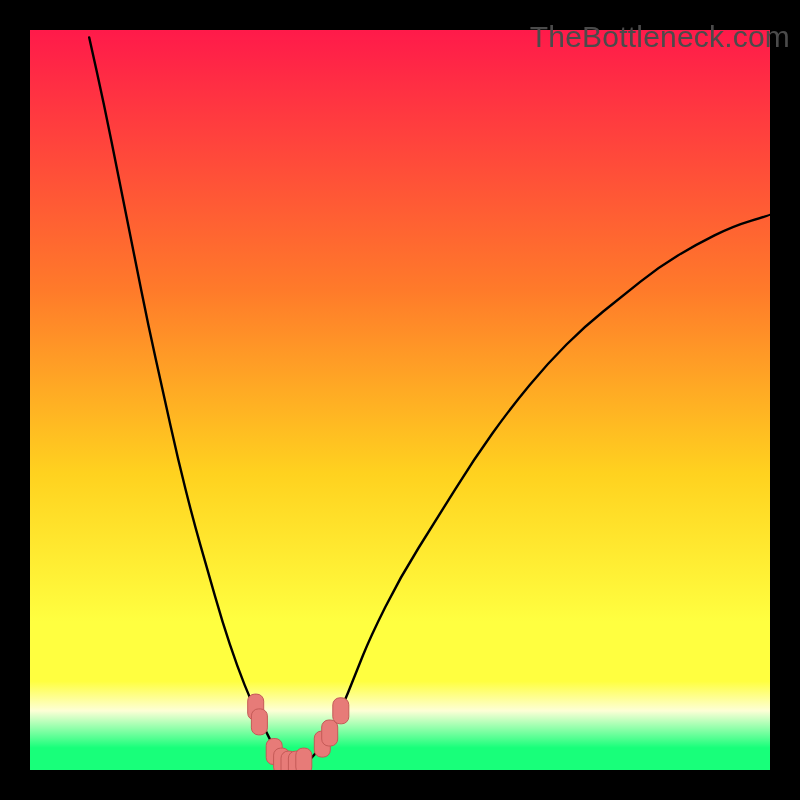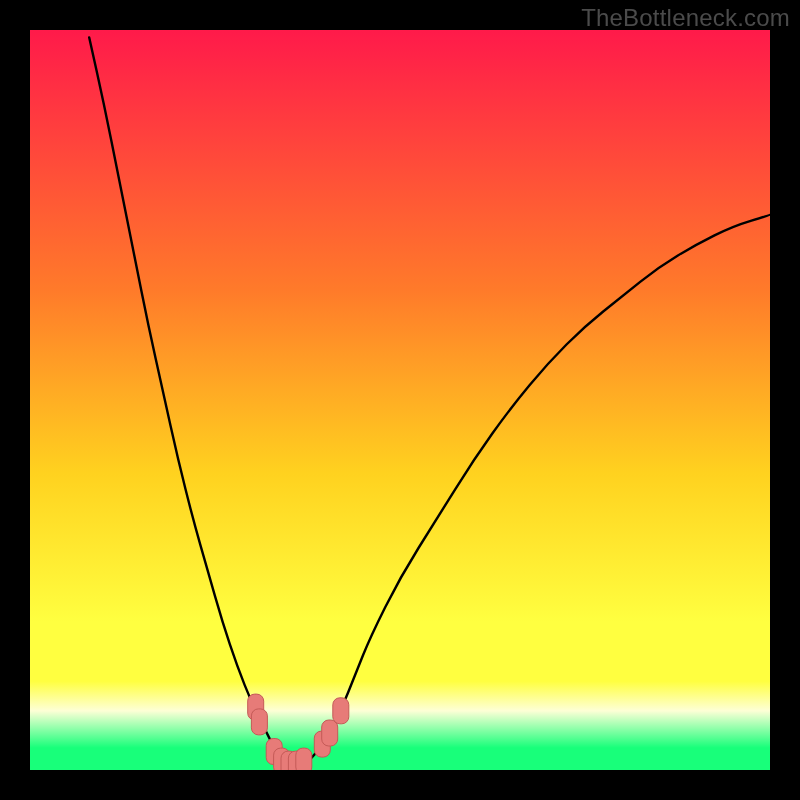--- a/index.html
+++ b/index.html
@@ -12,24 +12,24 @@
     font-family: Arial, Helvetica, sans-serif;
   }
   .frame {
     position: relative;
     width: 800px;
     height: 800px;
     background: #000;
   }
   .watermark {
     position: absolute;
-    top: 4px;
+    top: 20px;
     right: 10px;
     color: #4b4b4b;
-    font-size: 24px;
+    font-size: 30px;
     font-weight: 500;
     letter-spacing: 0.2px;
     z-index: 10;
     margin-left: 44px;
   }
   .plot-wrap {
     position: absolute;
     left: 30px;
     top: 30px;
     width: 740px;

